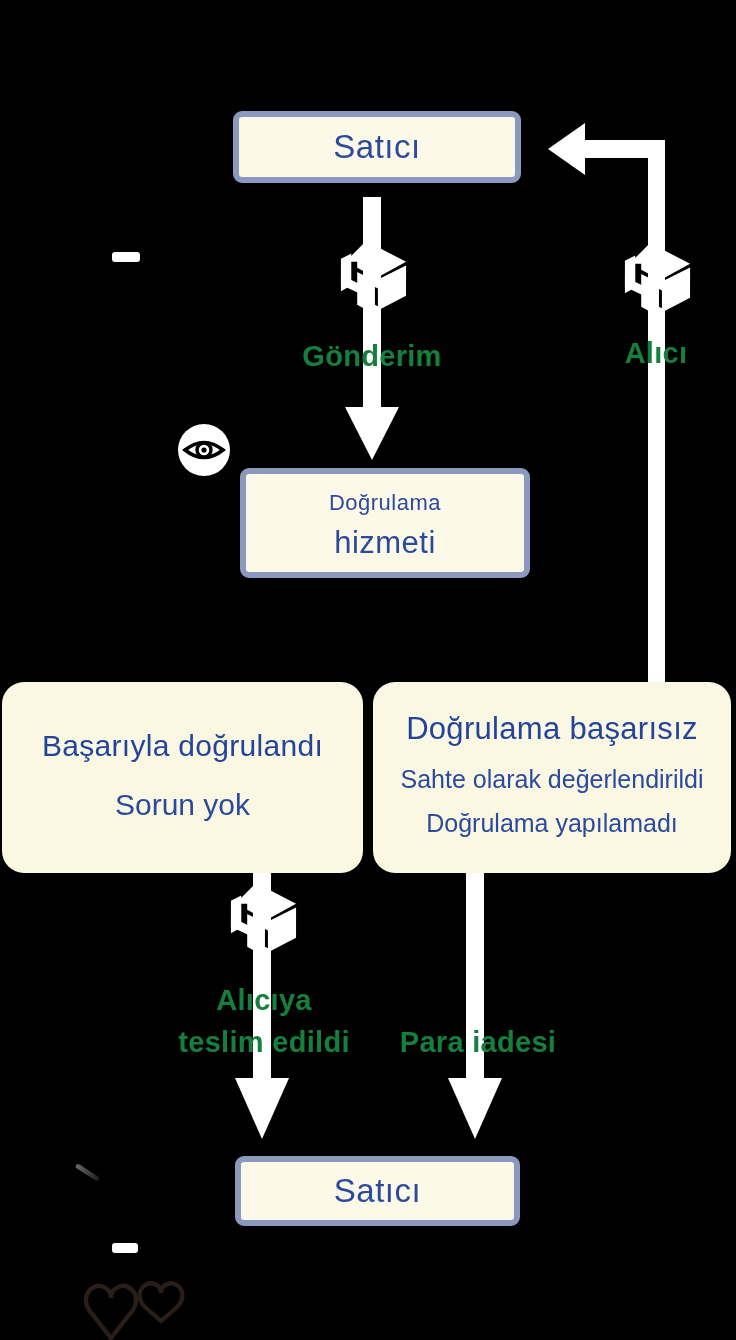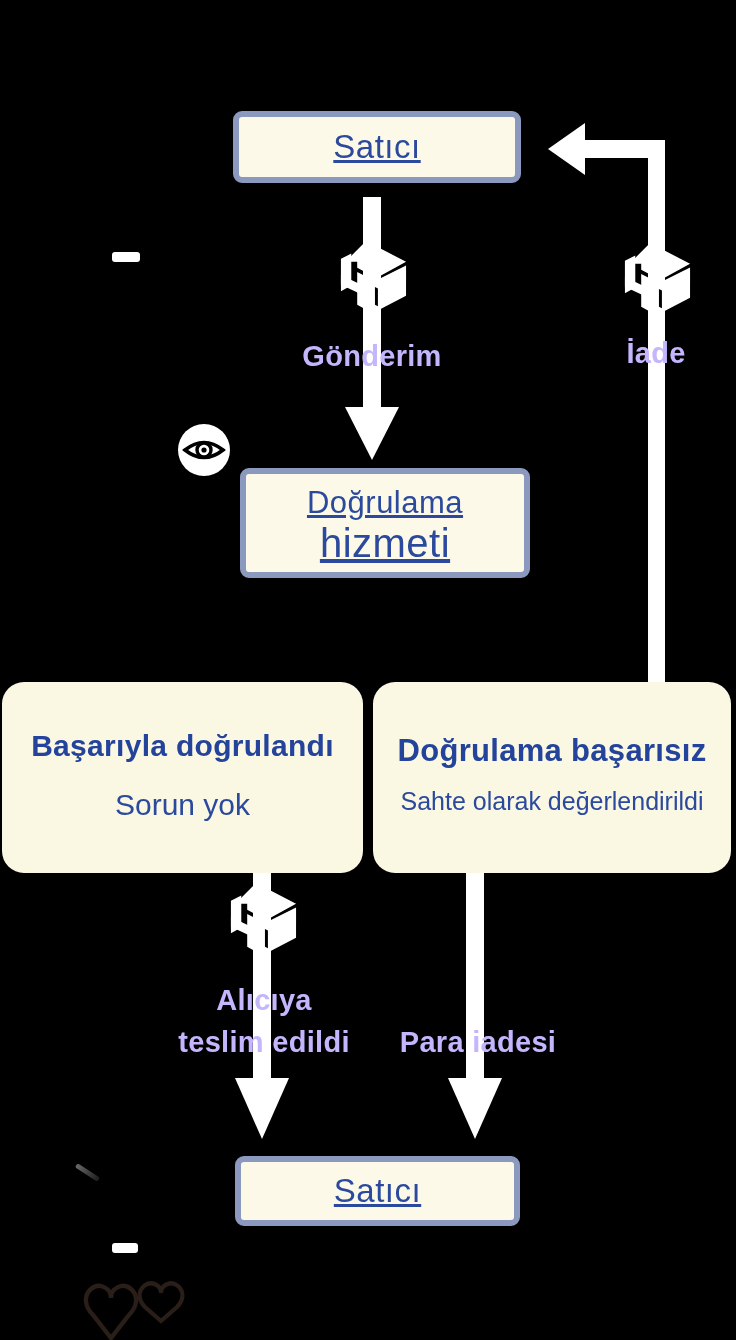--- a/index.html
+++ b/index.html
@@ -7,40 +7,40 @@
     position:relative;width:736px;height:1340px;background:#000;
     overflow:hidden;font-family:"Liberation Sans", sans-serif;
   }
   
   .node{
     position:absolute;box-sizing:border-box;
     background:#FCF9E8;border:6px solid #8C99BE;border-radius:9px;
     display:flex;flex-direction:column;align-items:center;justify-content:center;
     color:#2B4A9D;text-align:center;
   }
-  .node .lbl{font-size:33px;line-height:40px;letter-spacing:.5px;text-decoration:underline;}
+  .node .lbl{font-size:33px;line-height:40px;letter-spacing:.5px;}
   
   .result{
     position:absolute;box-sizing:border-box;
     background:#FAF7E3;border-radius:22px;
     display:flex;flex-direction:column;align-items:center;justify-content:center;
     color:#24449B;text-align:center;
   }
-  .result .title{font-size:30px;font-weight:bold;letter-spacing:.3px;}
+  .result .title{font-size:30px;font-weight:normal;letter-spacing:.3px;}
   .result .sub{font-size:30px;line-height:44px;color:#2B4A9D;}
   .result.ok .title{margin-bottom:20px;}
   .result.fail .title{font-size:31px;margin-bottom:10px;}
   .result.fail .sub{font-size:25px;}
   
   .aline{position:absolute;background:#FFFFFF;}
   .ahead{position:absolute;display:block;}
   
   .edge-label{
     position:absolute;transform:translateX(-50%);
-    color:#c4b5fd;font-weight:bold;font-size:29px;line-height:42px;
+    color:#15803d;font-weight:bold;font-size:29px;line-height:42px;
     text-align:center;white-space:nowrap;letter-spacing:.3px;
   }
   .icon{position:absolute;display:block;}
   .dash{position:absolute;background:#FFFFFF;border-radius:3px;}
   .stylus{position:absolute;width:27px;height:5px;background:linear-gradient(90deg,#6a6a6a,#1c1c1c);
     transform:rotate(33deg);border-radius:3px;}
 </style>
 </head>
 <body>
 
@@ -93,44 +93,45 @@
   </svg>
 
   <svg class="icon" style="left:178px;top:424px" width="52" height="52" viewBox="0 0 52 52">
     <circle cx="26" cy="26" r="26" fill="#FFFFFF"></circle>
     <path d="M7 26 Q26 11 45 26 Q26 41 7 26 Z" fill="none" stroke="#000000" stroke-width="3.6"></path>
     <circle cx="26" cy="26" r="7" fill="#FFFFFF" stroke="#000000" stroke-width="3.4"></circle>
     <circle cx="26" cy="26" r="2.6" fill="#000000"></circle>
   </svg>
 
   <div class="edge-label" style="left:372px;top:335px">Gönderim</div>
-  <div class="edge-label" style="left:656px;top:332px">İade</div>
+  <div class="edge-label" style="left:656px;top:332px">Alıcı</div>
   <div class="edge-label" style="left:264px;top:979px">
     <span>Alıcıya</span><br>
     <span>teslim edildi</span>
   </div>
   <div class="edge-label" style="left:478px;top:1021px">Para iadesi</div>
 
   <div class="node" style="left:233px;top:111px;width:288px;height:72px">
     <span class="lbl">Satıcı</span>
   </div>
 
   <div class="node" style="left:240px;top:468px;width:290px;height:110px">
-    <span class="lbl" style="font-size:31px">Doğrulama</span>
-    <span class="lbl" style="font-size:40px">hizmeti</span>
+    <span class="lbl" style="font-size:22px">Doğrulama</span>
+    <span class="lbl" style="font-size:31px">hizmeti</span>
   </div>
 
   <div class="result ok" style="left:2px;top:682px;width:361px;height:191px">
     <span class="title">Başarıyla doğrulandı</span>
     <span class="sub">Sorun yok</span>
   </div>
 
   <div class="result fail" style="left:373px;top:682px;width:358px;height:191px">
     <span class="title">Doğrulama başarısız</span>
     <span class="sub">Sahte olarak değerlendirildi</span>
+    <span class="sub">Doğrulama yapılamadı</span>
   </div>
 
   <div class="node" style="left:235px;top:1156px;width:285px;height:70px">
     <span class="lbl">Satıcı</span>
   </div>
 
   <div class="dash" style="left:112px;top:252px;width:28px;height:10px"></div>
   <div class="dash" style="left:112px;top:1243px;width:26px;height:10px"></div>
   <div class="stylus" style="left:74px;top:1170px"></div>
 

